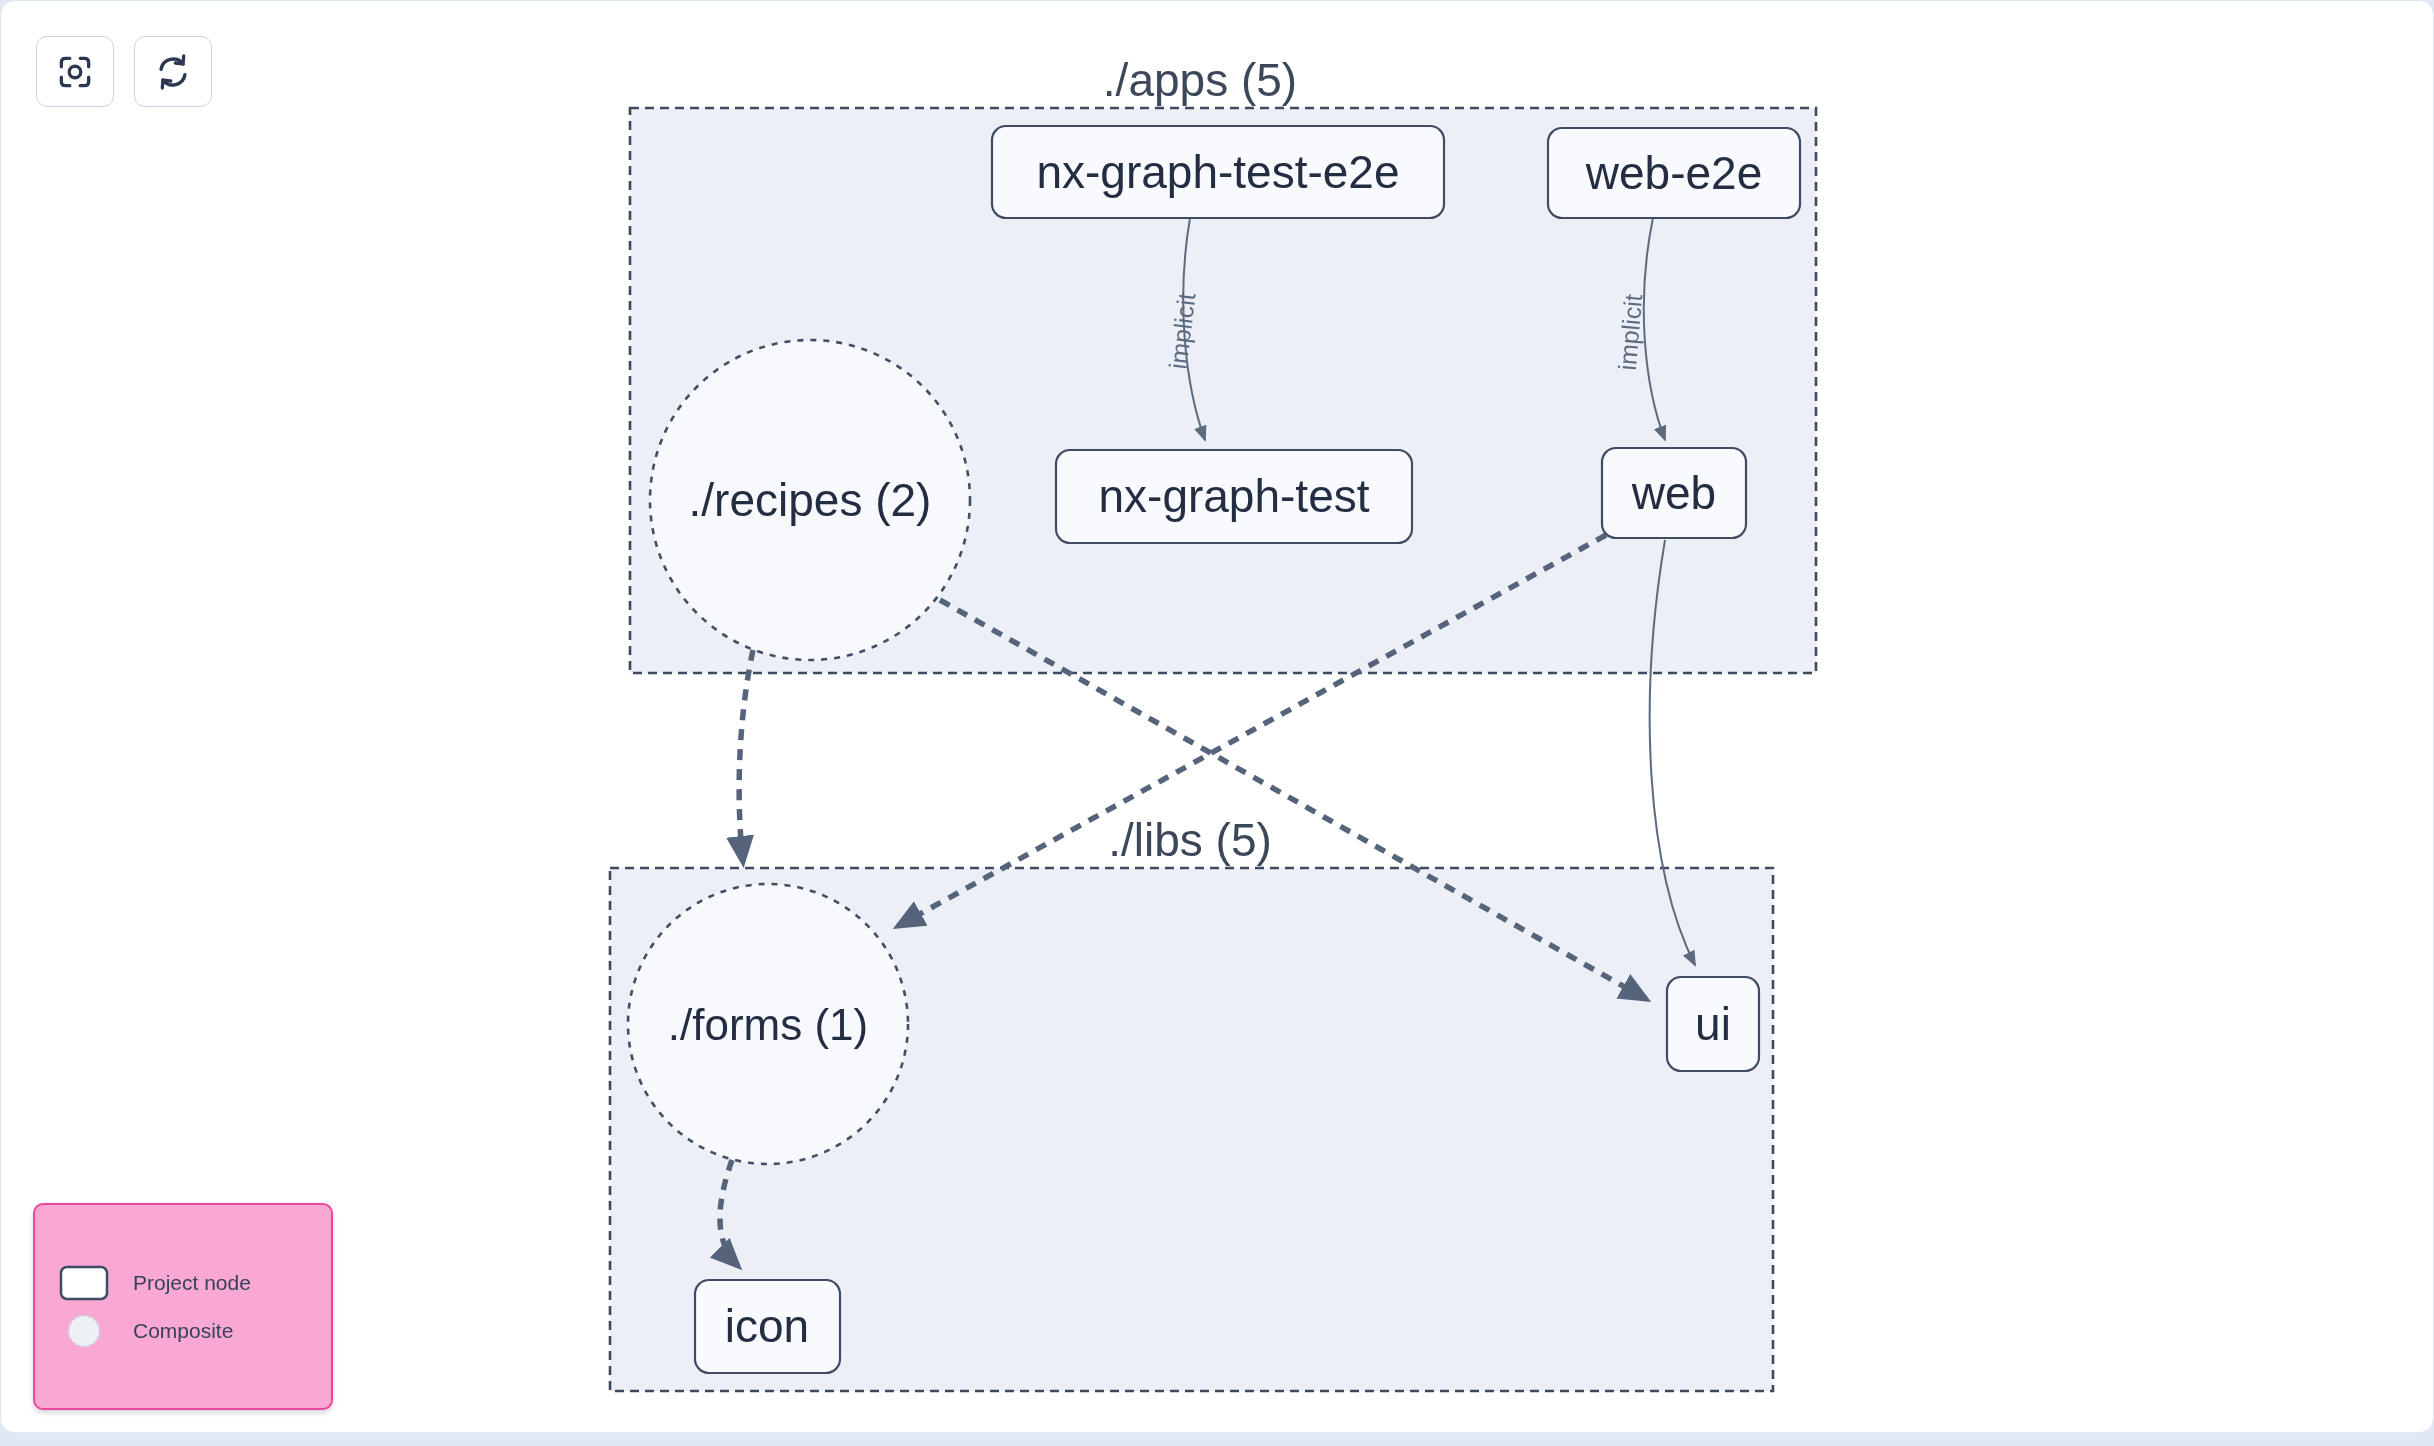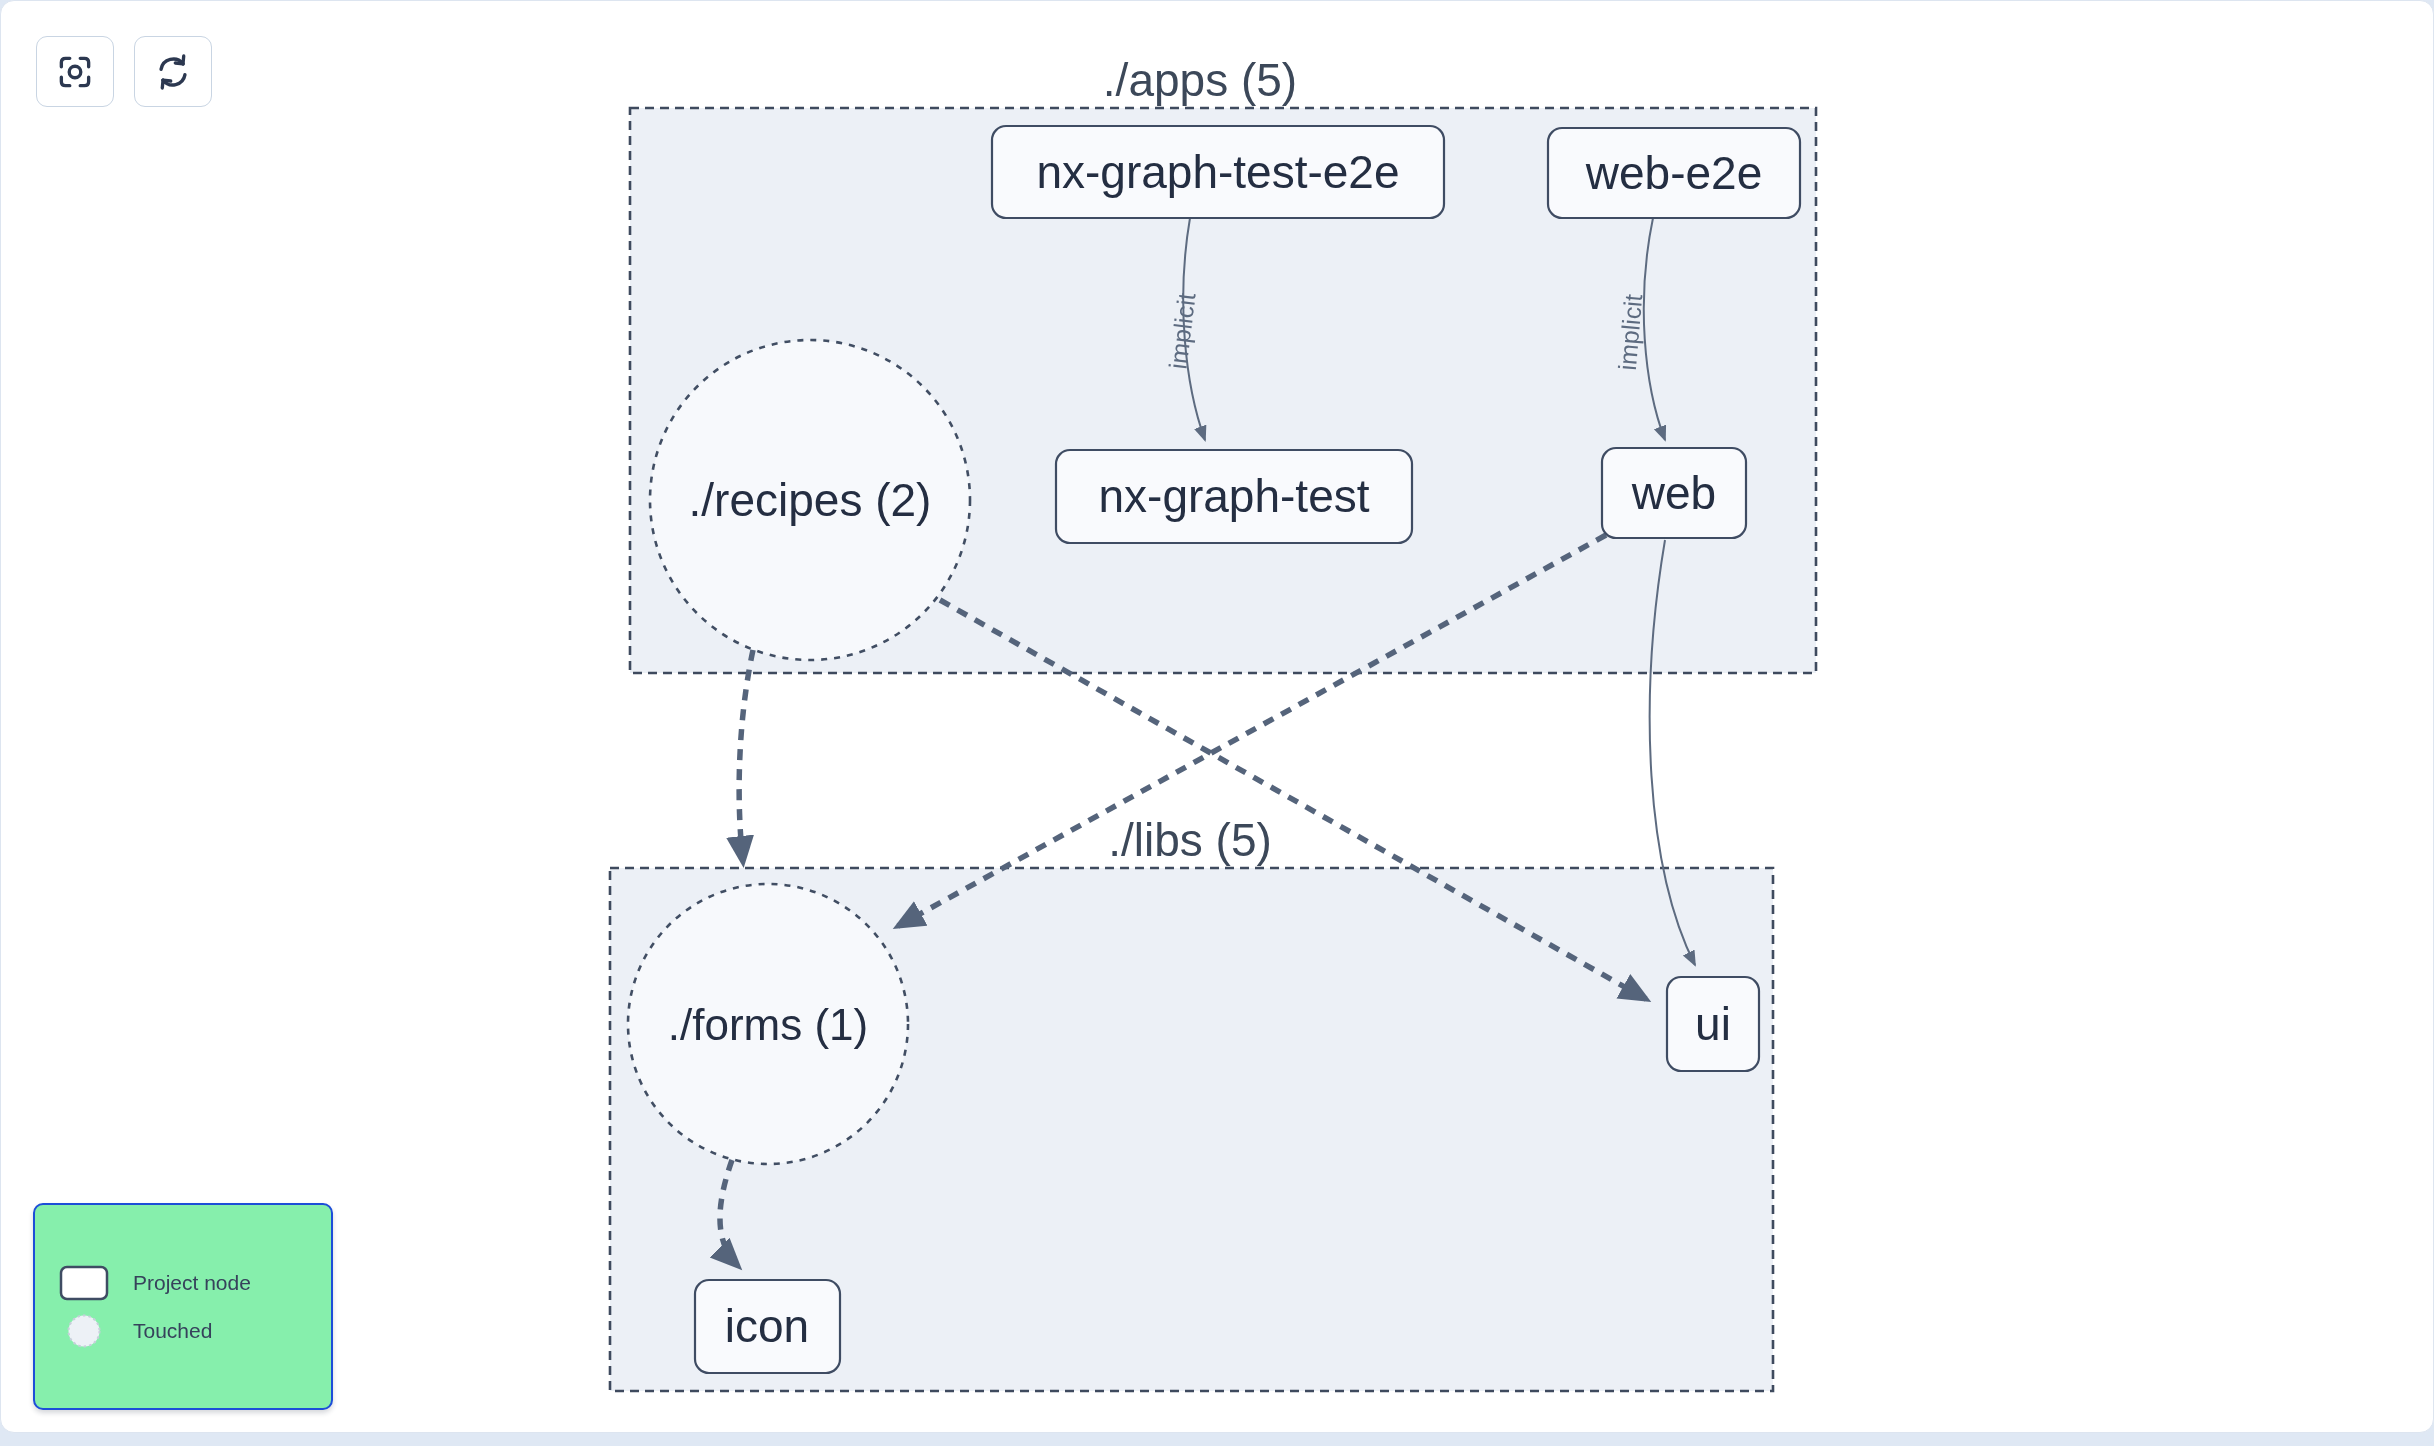--- a/index.html
+++ b/index.html
@@ -32,21 +32,21 @@
   .node-label{font-size:46px;fill:#242e42;text-anchor:middle;}
   .comp-label{font-size:46px;fill:#242e42;text-anchor:middle;}
   .comp-label.small{font-size:44px;}
   .edge-solid{fill:none;stroke:#5d6b80;stroke-width:2;}
   .edge-dashed{fill:none;stroke:#55647b;stroke-width:5.5;stroke-dasharray:11 9;}
   .edge-label{font-size:25px;fill:#5d6b80;text-anchor:middle;}
 
   
   .legend{
     position:absolute;left:33px;top:1203px;width:300px;height:207px;
-    background:#86efac;border:2px solid #1d4ed8;border-radius:10px;
+    background:#f9a8d4;border:2px solid #ec4899;border-radius:10px;
     box-sizing:border-box;box-shadow:0 3px 5px rgba(30,41,59,.18);
     display:flex;flex-direction:column;justify-content:center;
     padding:6px 0;z-index:5;
   }
   .legend-row{display:flex;align-items:center;height:48px;}
   .legend-swatch{width:98px;display:flex;align-items:center;justify-content:center;flex:0 0 98px;}
   .legend-label{font-size:21px;color:#36425b;}
 </style>
 </head>
 <body>
@@ -154,15 +154,15 @@
         </svg>
     </span>
     <span class="legend-label">Project node</span>
   </div>
   <div class="legend-row">
     <span class="legend-swatch">
       <svg width="40" height="40">
           <circle cx="20" cy="20" r="15.5" stroke="#c7cfdb" stroke-width="2" stroke-dasharray="2.5 3" fill="#edf1f6"></circle>
         </svg>
     </span>
-    <span class="legend-label">Touched</span>
+    <span class="legend-label">Composite</span>
   </div>
 </div>
 
 </body></html>

